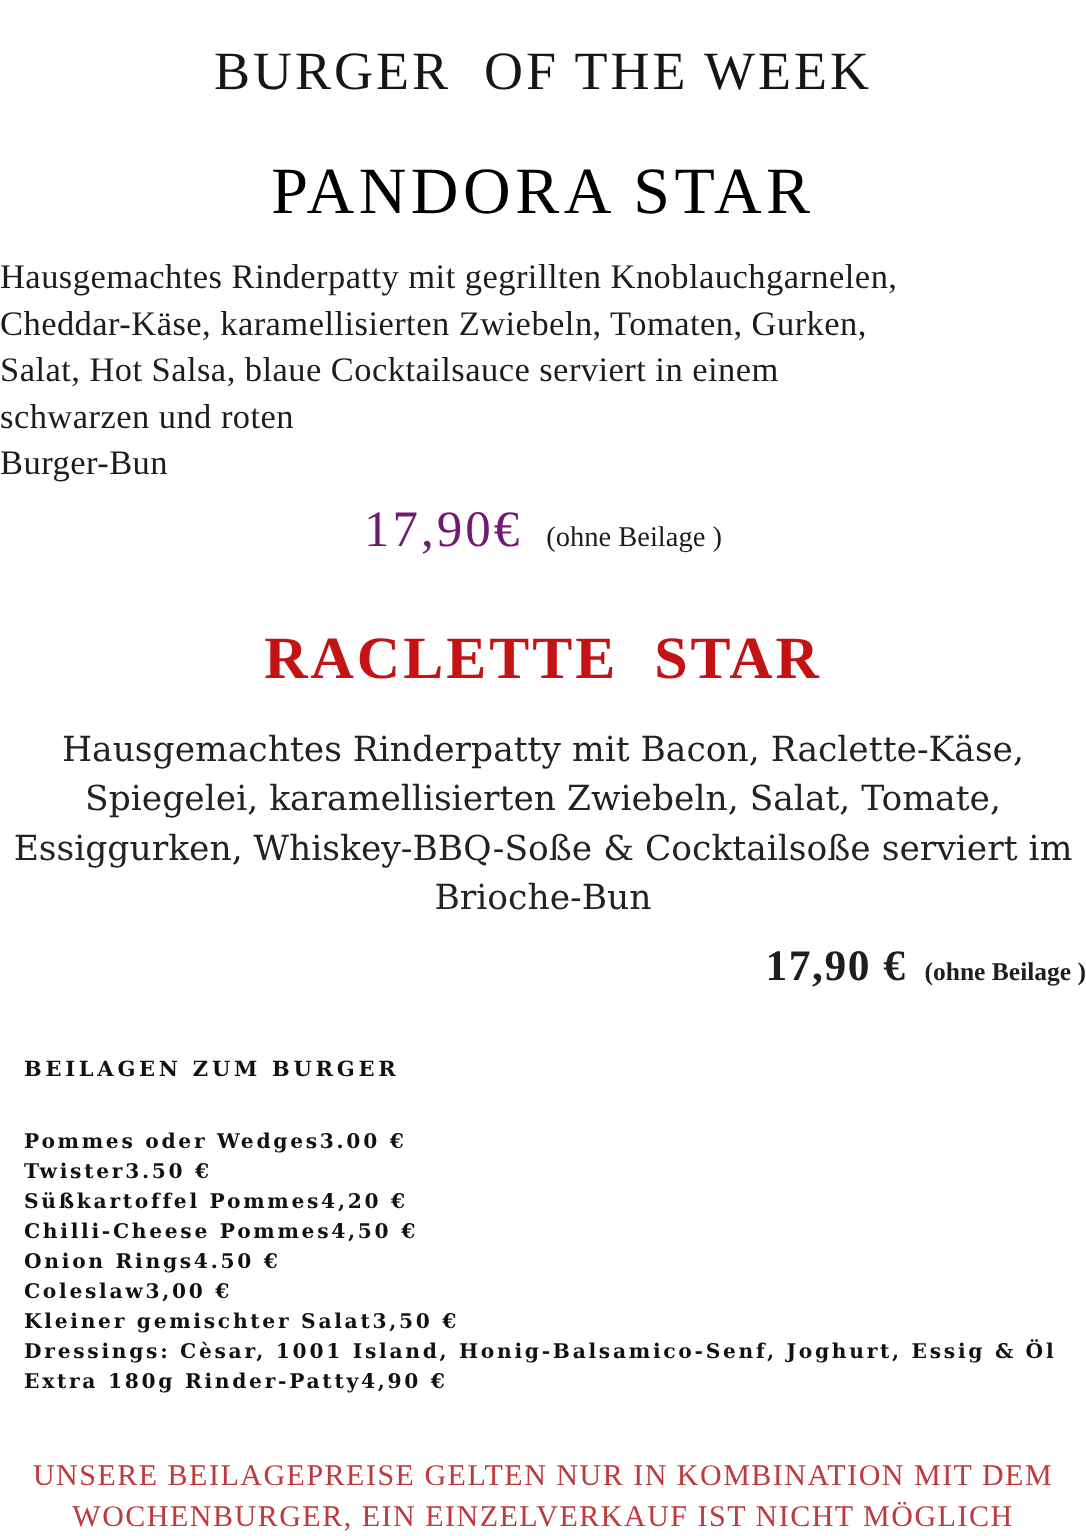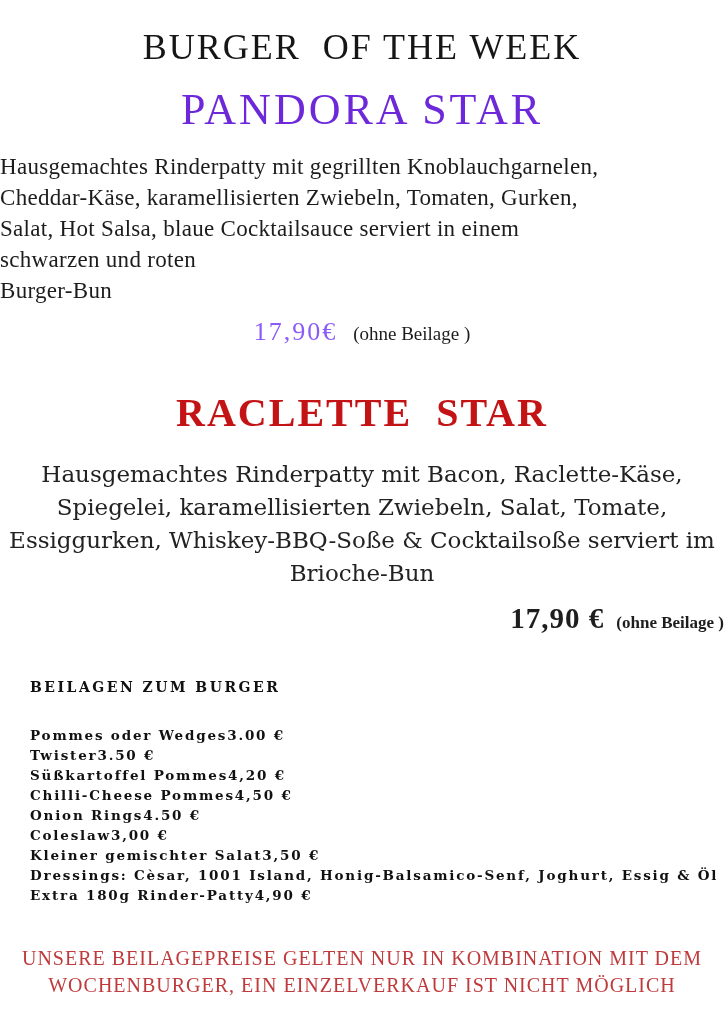--- a/index.html
+++ b/index.html
@@ -21,44 +21,44 @@
     font-size: 36px;
     font-weight: 400;
     letter-spacing: 2px;
     white-space: pre-wrap;
     text-align: center;
     color: #161616;
   }
 
   
   .pandora-title {
-    margin-top: 16px;
+    margin-top: 34px;
     font-size: 44px;
     font-weight: 400;
     letter-spacing: 3px;
     text-align: center;
     white-space: pre-wrap;
-    color: #6d28d9;
+    color: #000000;
   }
   .pandora-desc {
     margin-top: 16px;
     font-size: 23px;
     line-height: 31px;
     white-space: pre-line;
     color: #1c1c1c;
     letter-spacing: 0.3px;
   }
   .pandora-price-line {
     margin-top: 11px;
     text-align: center;
   }
   .pandora-price {
-    font-size: 26px;
+    font-size: 34px;
     letter-spacing: 2px;
-    color: #8b5cf6;
+    color: #701a75;
   }
   .pandora-price-note {
     font-size: 19px;
     margin-left: 12px;
     color: #1c1c1c;
   }
 
   
   .raclette-title {
     margin-top: 42px;
@@ -92,22 +92,22 @@
   .raclette-price-note {
     font-size: 17px;
     font-weight: 700;
     margin-left: 8px;
     color: #1e1e1e;
   }
 
   
   .sides {
     margin-top: 44px;
-    padding-left: 30px;
     padding-right: 62px;
+    margin-left: 16px;
   }
   .sides-heading {
     font-family: "DejaVu Serif", serif;
     font-size: 14px;
     font-weight: 700;
     letter-spacing: 2.5px;
     color: #111111;
   }
   .sides-list { margin-top: 30px; }
   .side-row {

